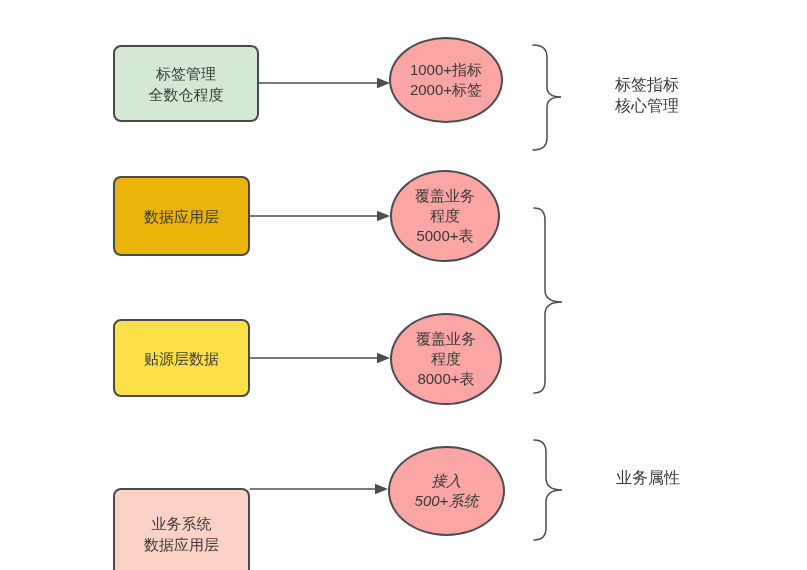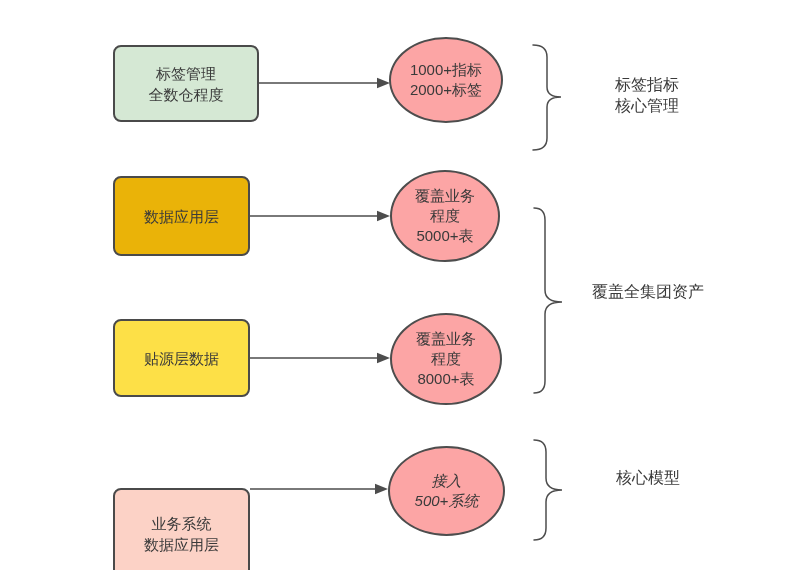--- a/index.html
+++ b/index.html
@@ -102,21 +102,20 @@
     </div>
   </div>
   <div class="ellipse" style="left:390px; top:170px; width:110px; height:92px;">
     <div class="shape-text">
       <span class="line">覆盖业务</span>
       <span class="line">程度</span>
       <span class="line">5000+表</span>
     </div>
   </div>
   <div class="side-label" style="left:558px; top:281px; width:180px;">
-    <span class="line">覆盖全集团资产</span>
   </div>
 
   <div class="box" style="left: 113px; top: 319px; width: 137px; height: 78px; background-color: #fde047;">
     <div class="shape-text">
       <span class="line">贴源层数据</span>
     </div>
   </div>
   <div class="ellipse" style="left:390px; top:313px; width:112px; height:92px;">
     <div class="shape-text">
       <span class="line">覆盖业务</span>
@@ -131,16 +130,16 @@
       <span class="line">数据应用层</span>
     </div>
   </div>
   <div class="ellipse" style="left:388px; top:446px; width:117px; height:90px;font-style:italic;">
     <div class="shape-text">
       <span class="line">接入</span>
       <span class="line">500+系统</span>
     </div>
   </div>
   <div class="side-label" style="left:568px; top:467px; width:160px;">
-    <span class="line">核心模型</span>
+    <span class="line">业务属性</span>
   </div>
 
 </div>
 
 </body></html>

